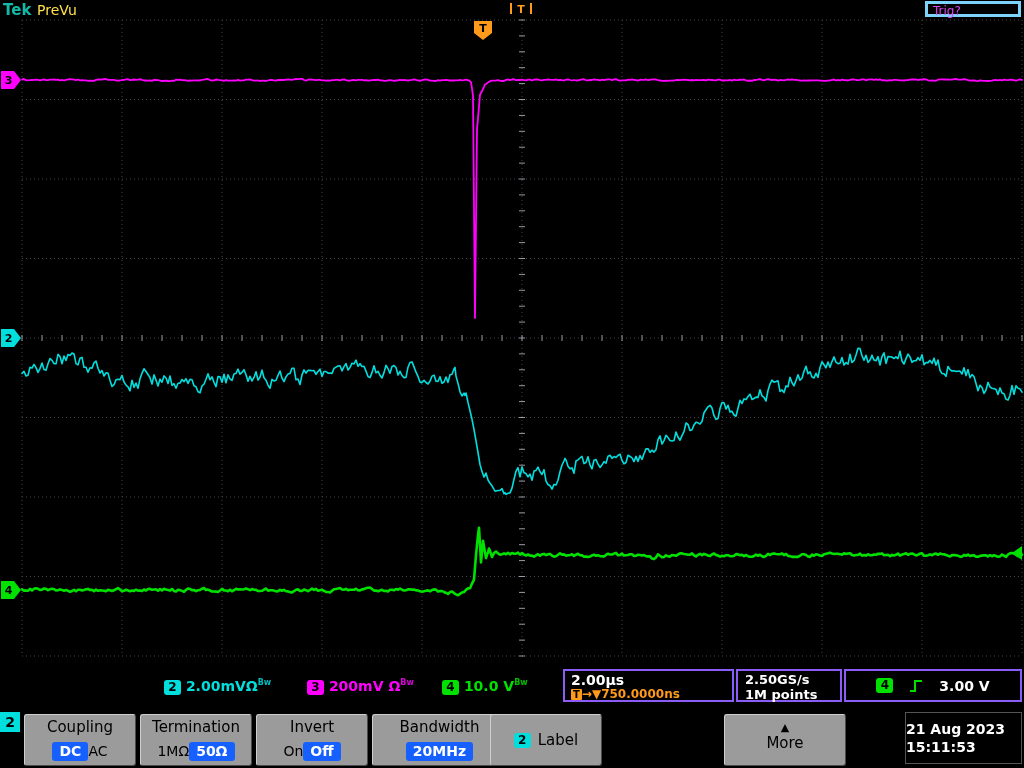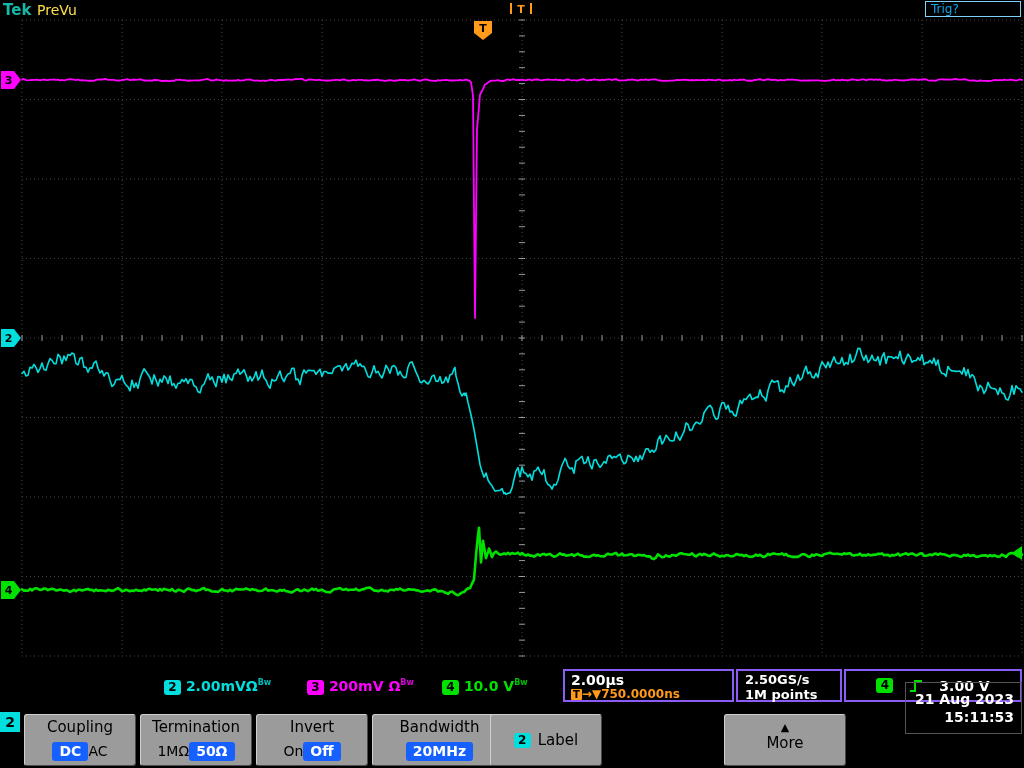--- a/index.html
+++ b/index.html
@@ -2,21 +2,21 @@
 <html><head>
 <meta charset="utf-8">
 <style>
   *{box-sizing:border-box;margin:0;padding:0;font-family:"DejaVu Sans",sans-serif}
   body{background:#222}
   #screen{position:relative;width:1024px;height:768px;background:#000;overflow:hidden}
   #scope-svg{position:absolute;left:0;top:0}
   
   #brand{position:absolute;left:3px;top:1px;color:#14b8a6;font-size:15px;font-weight:bold}
   #mode{position:absolute;left:37px;top:2px;color:#fde047;font-size:14px}
-  #trig-status{position:absolute;right:3px;top:1px;width:96px;height:16px;border:1px solid #7dd3fc;color:#0ea5e9;font-size:12px;line-height:14px;padding-left:5px}
+  #trig-status{position:absolute;right:3px;top:1px;width:96px;height:16px;border:3px solid #7dd3fc;color:#d946ef;font-size:12px;line-height:14px;padding-left:5px}
   
   .badge{display:inline-block;min-width:17px;height:15px;border-radius:3px;color:#000;font-size:12px;font-weight:bold;text-align:center;line-height:15px;padding:0 2px}
   .bg-ch2{background:#00dede}.bg-ch3{background:#ff00ff}.bg-ch4{background:#00e100}
   .rd{position:absolute;top:678px;font-size:14px;font-weight:bold;white-space:nowrap}
   .rd .bw{font-size:8px;vertical-align:super;opacity:.85}
   #rd-ch2{left:164px;color:#00dede}
   #rd-ch3{left:307px;color:#ff00ff}
   #rd-ch4{left:442px;color:#00e100}
   .rbox{position:absolute;top:669px;height:33px;border:2px solid #8b5cf6;color:#fff;font-weight:bold}
   #hbox{left:563px;width:171px;padding:1px 0 0 6px}
@@ -28,21 +28,21 @@
   
   .softkey{position:absolute;top:714px;height:52px;background:#9b9b9b;border:1px solid #4a4a4a;border-top-color:#cfcfcf;border-left-color:#cfcfcf;border-radius:3px;color:#000;text-align:center;cursor:pointer}
   .sk-title{font-size:15px;margin-top:3px}
   .sk-opts{display:flex;justify-content:center;align-items:center;gap:0;margin-top:6px}
   .pill{background:#1560ff;color:#fff;font-weight:bold;border-radius:3px;padding:0 7px;font-size:14px;line-height:19px}
   .opt{font-size:14px;line-height:19px;color:#000}
   .opt.dim{color:#000000}
   #sk-label{display:flex;align-items:center;justify-content:center;gap:7px;font-size:15px}
   #sk-more .arr{font-size:11px;line-height:13px;margin-top:6px}
   #sk-more .txt{font-size:15px}
-  #datetime{position:absolute;top:682px;left:905px;width:117px;height:52px;border:1px solid #555;color:#fff;font-size:14px;font-weight:bold;text-align:right;padding:7px 7px 0 0;line-height:18px}
+  #datetime{position:absolute;top:712px;left:905px;width:117px;height:52px;border:1px solid #555;color:#fff;font-size:14px;font-weight:bold;text-align:left;padding:7px 7px 0 0;line-height:18px}
   #side-badge{position:absolute;left:0;top:712px;width:20px;height:20px;background:#00dede;color:#000;font-size:14px;font-weight:bold;text-align:center;line-height:20px}
 </style>
 </head>
 <body>
 
 <div id="screen">
 
   <svg id="scope-svg" width="1024" height="768">
       <line x1="22" y1="20" x2="22" y2="656" stroke="#45454d" stroke-width="1" stroke-dasharray="1 3"></line>
       <line x1="122" y1="20" x2="122" y2="656" stroke="#45454d" stroke-width="1" stroke-dasharray="1 3"></line>

